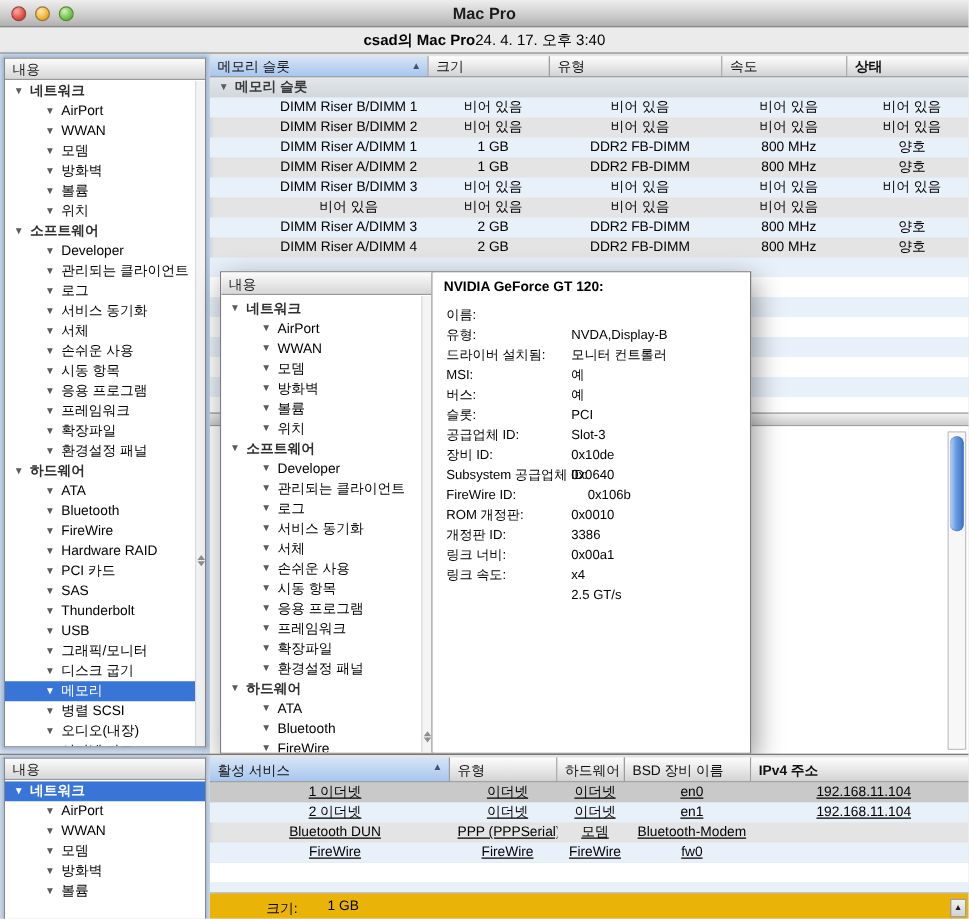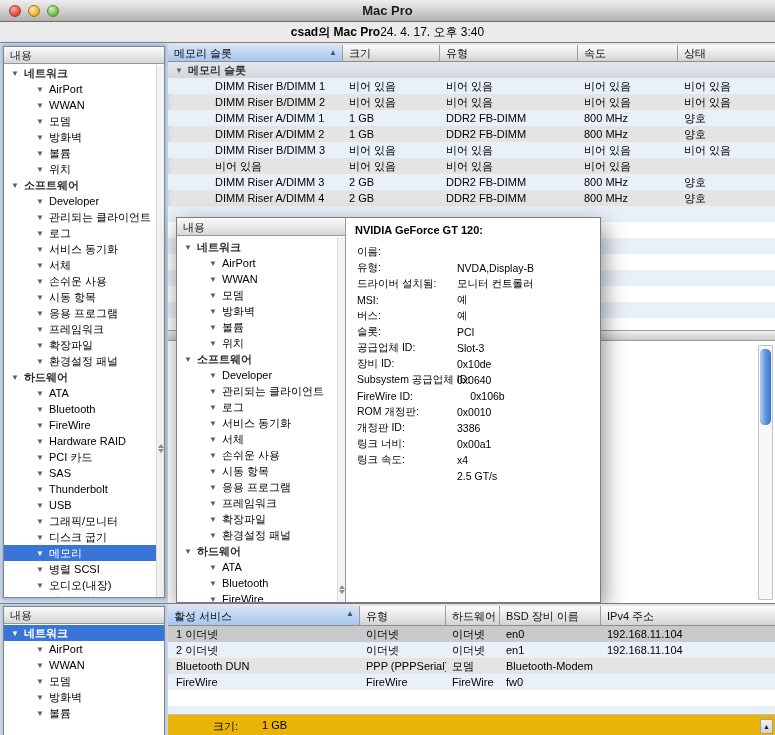--- a/index.html
+++ b/index.html
@@ -52,35 +52,35 @@
   .main-sidebar .tree { position:absolute; top:18px; left:0; right:8px; bottom:0; overflow:hidden; }
 
   
   .hrow { display:flex; }
   .hcell { position:relative; background:linear-gradient(#fdfdfd,#d3d3d3);
            border-right:1px solid #9c9c9c; border-bottom:1px solid #8d8d8d;
            padding:1px 0 0 6px; color:#101010; overflow:hidden; white-space:nowrap; cursor:default; }
   .hcell.sorted { background:linear-gradient(#d7e4f7,#a7c6ee); }
   .sort-arrow { display:none; position:absolute; right:5px; top:3px; font-size:8px; color:#3d5573; }
   .hcell.sorted .sort-arrow { display:block; }
-  .hcell:last-of-type { border-right:none; }
+  .hcell:last-of-type { border-right:none;font-weight:bold; }
 
   .mem-header { position:absolute; left:168px; top:2px; width:607px; height:17px; }
   .mem-header > div:nth-of-type(1){ width:175px; }
   .mem-header > div:nth-of-type(2){ width:97px; }
   .mem-header > div:nth-of-type(3){ width:138px; }
   .mem-header > div:nth-of-type(4){ width:100px; }
   .mem-header > div:nth-of-type(5){ flex:1; }
 
   .mem-group { position:absolute; left:168px; top:19px; width:607px; height:16px; line-height:16px;
                background:linear-gradient(#e3e7eb,#d2d7dc); font-weight:bold; color:#3a3a3a;
                padding-left:7px; white-space:nowrap; }
 
   .mem-body { position:absolute; left:168px; top:35px; width:607px; height:128px; }
-  .trow { display:flex; height:16px; line-height:16px; cursor:default; }
+  .trow { display:flex; height:16px; line-height:16px; cursor:default;text-align:center; }
   .mem-body > div:nth-of-type(odd) { background:#e8f0fa; }
   .c { overflow:hidden; white-space:nowrap; }
   .mem-body .c:nth-child(1){ width:175px; padding-left:47px; }
   .mem-body .c:nth-child(2){ width:97px;  padding-left:6px; }
   .mem-body .c:nth-child(3){ width:138px; padding-left:6px; }
   .mem-body .c:nth-child(4){ width:100px; padding-left:6px; }
   .mem-body .c:nth-child(5){ flex:1;      padding-left:6px; }
 
   .mem-stripes { position:absolute; left:168px; top:163px; width:607px; height:124px;
                  background:repeating-linear-gradient(to bottom,#e8f0fa 0 16px,#ffffff 16px 32px); }
@@ -119,21 +119,21 @@
   .bottom-sidebar .tree { position:absolute; top:18px; left:0; right:0; bottom:0; overflow:hidden; }
 
   .net-header { position:absolute; left:168px; top:2px; width:607px; height:20px; }
   .net-header .hcell { padding-top:3px; }
   .net-header > div:nth-of-type(1){ width:192px; }
   .net-header > div:nth-of-type(2){ width:86px; }
   .net-header > div:nth-of-type(3){ width:54px; }
   .net-header > div:nth-of-type(4){ width:101px; }
   .net-header > div:nth-of-type(5){ flex:1; }
 
-  .net-body { position:absolute; left:168px; top:22px; width:607px; height:64px; }
+  .net-body { position:absolute; left:168px; top:22px; width:607px; height:64px;text-decoration:underline; }
   .net-body > div:nth-of-type(even) { background:#e8f0fa; }
   .net-body > div.selected { background:#c9c9c9; }
   .net-body .c:nth-child(1){ width:192px; padding-left:8px; }
   .net-body .c:nth-child(2){ width:86px;  padding-left:6px; }
   .net-body .c:nth-child(3){ width:54px;  padding-left:6px; }
   .net-body .c:nth-child(4){ width:101px; padding-left:6px; }
   .net-body .c:nth-child(5){ flex:1;      padding-left:6px; }
 
   .net-stripes { position:absolute; left:168px; top:86px; width:607px; height:24px;
                  background:repeating-linear-gradient(to bottom,#ffffff 0 16px,#e8f0fa 16px 32px); }

